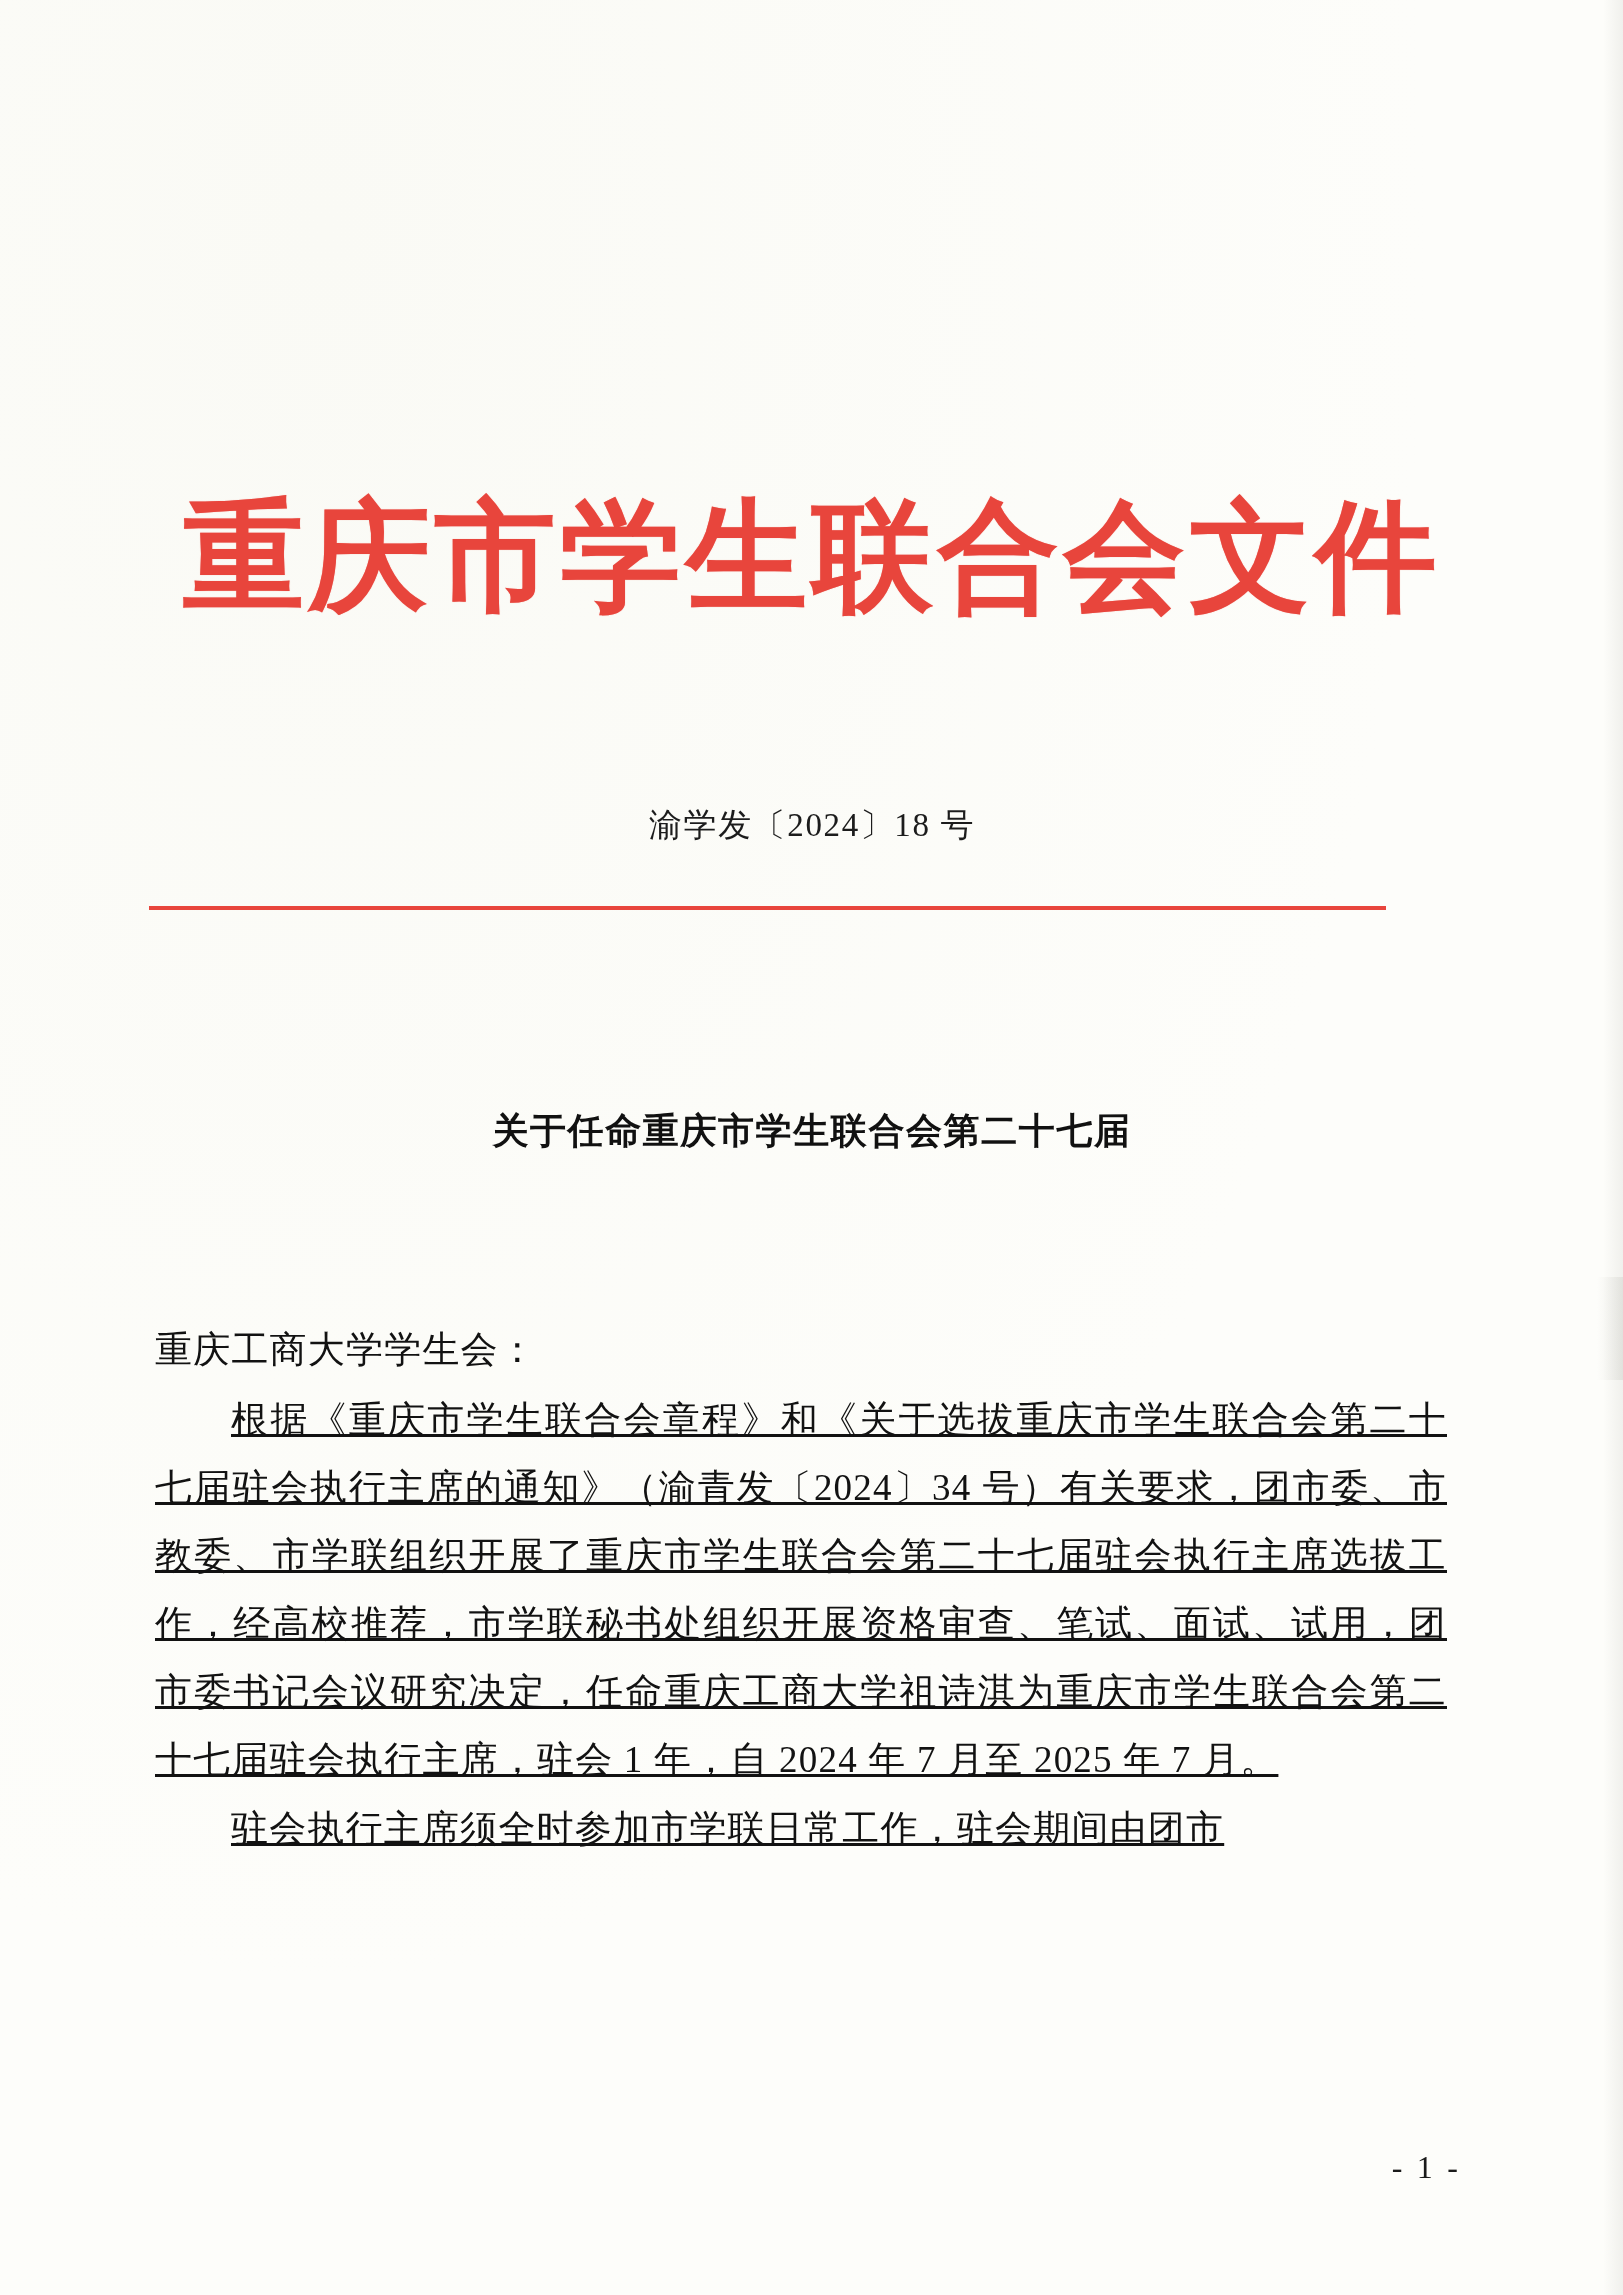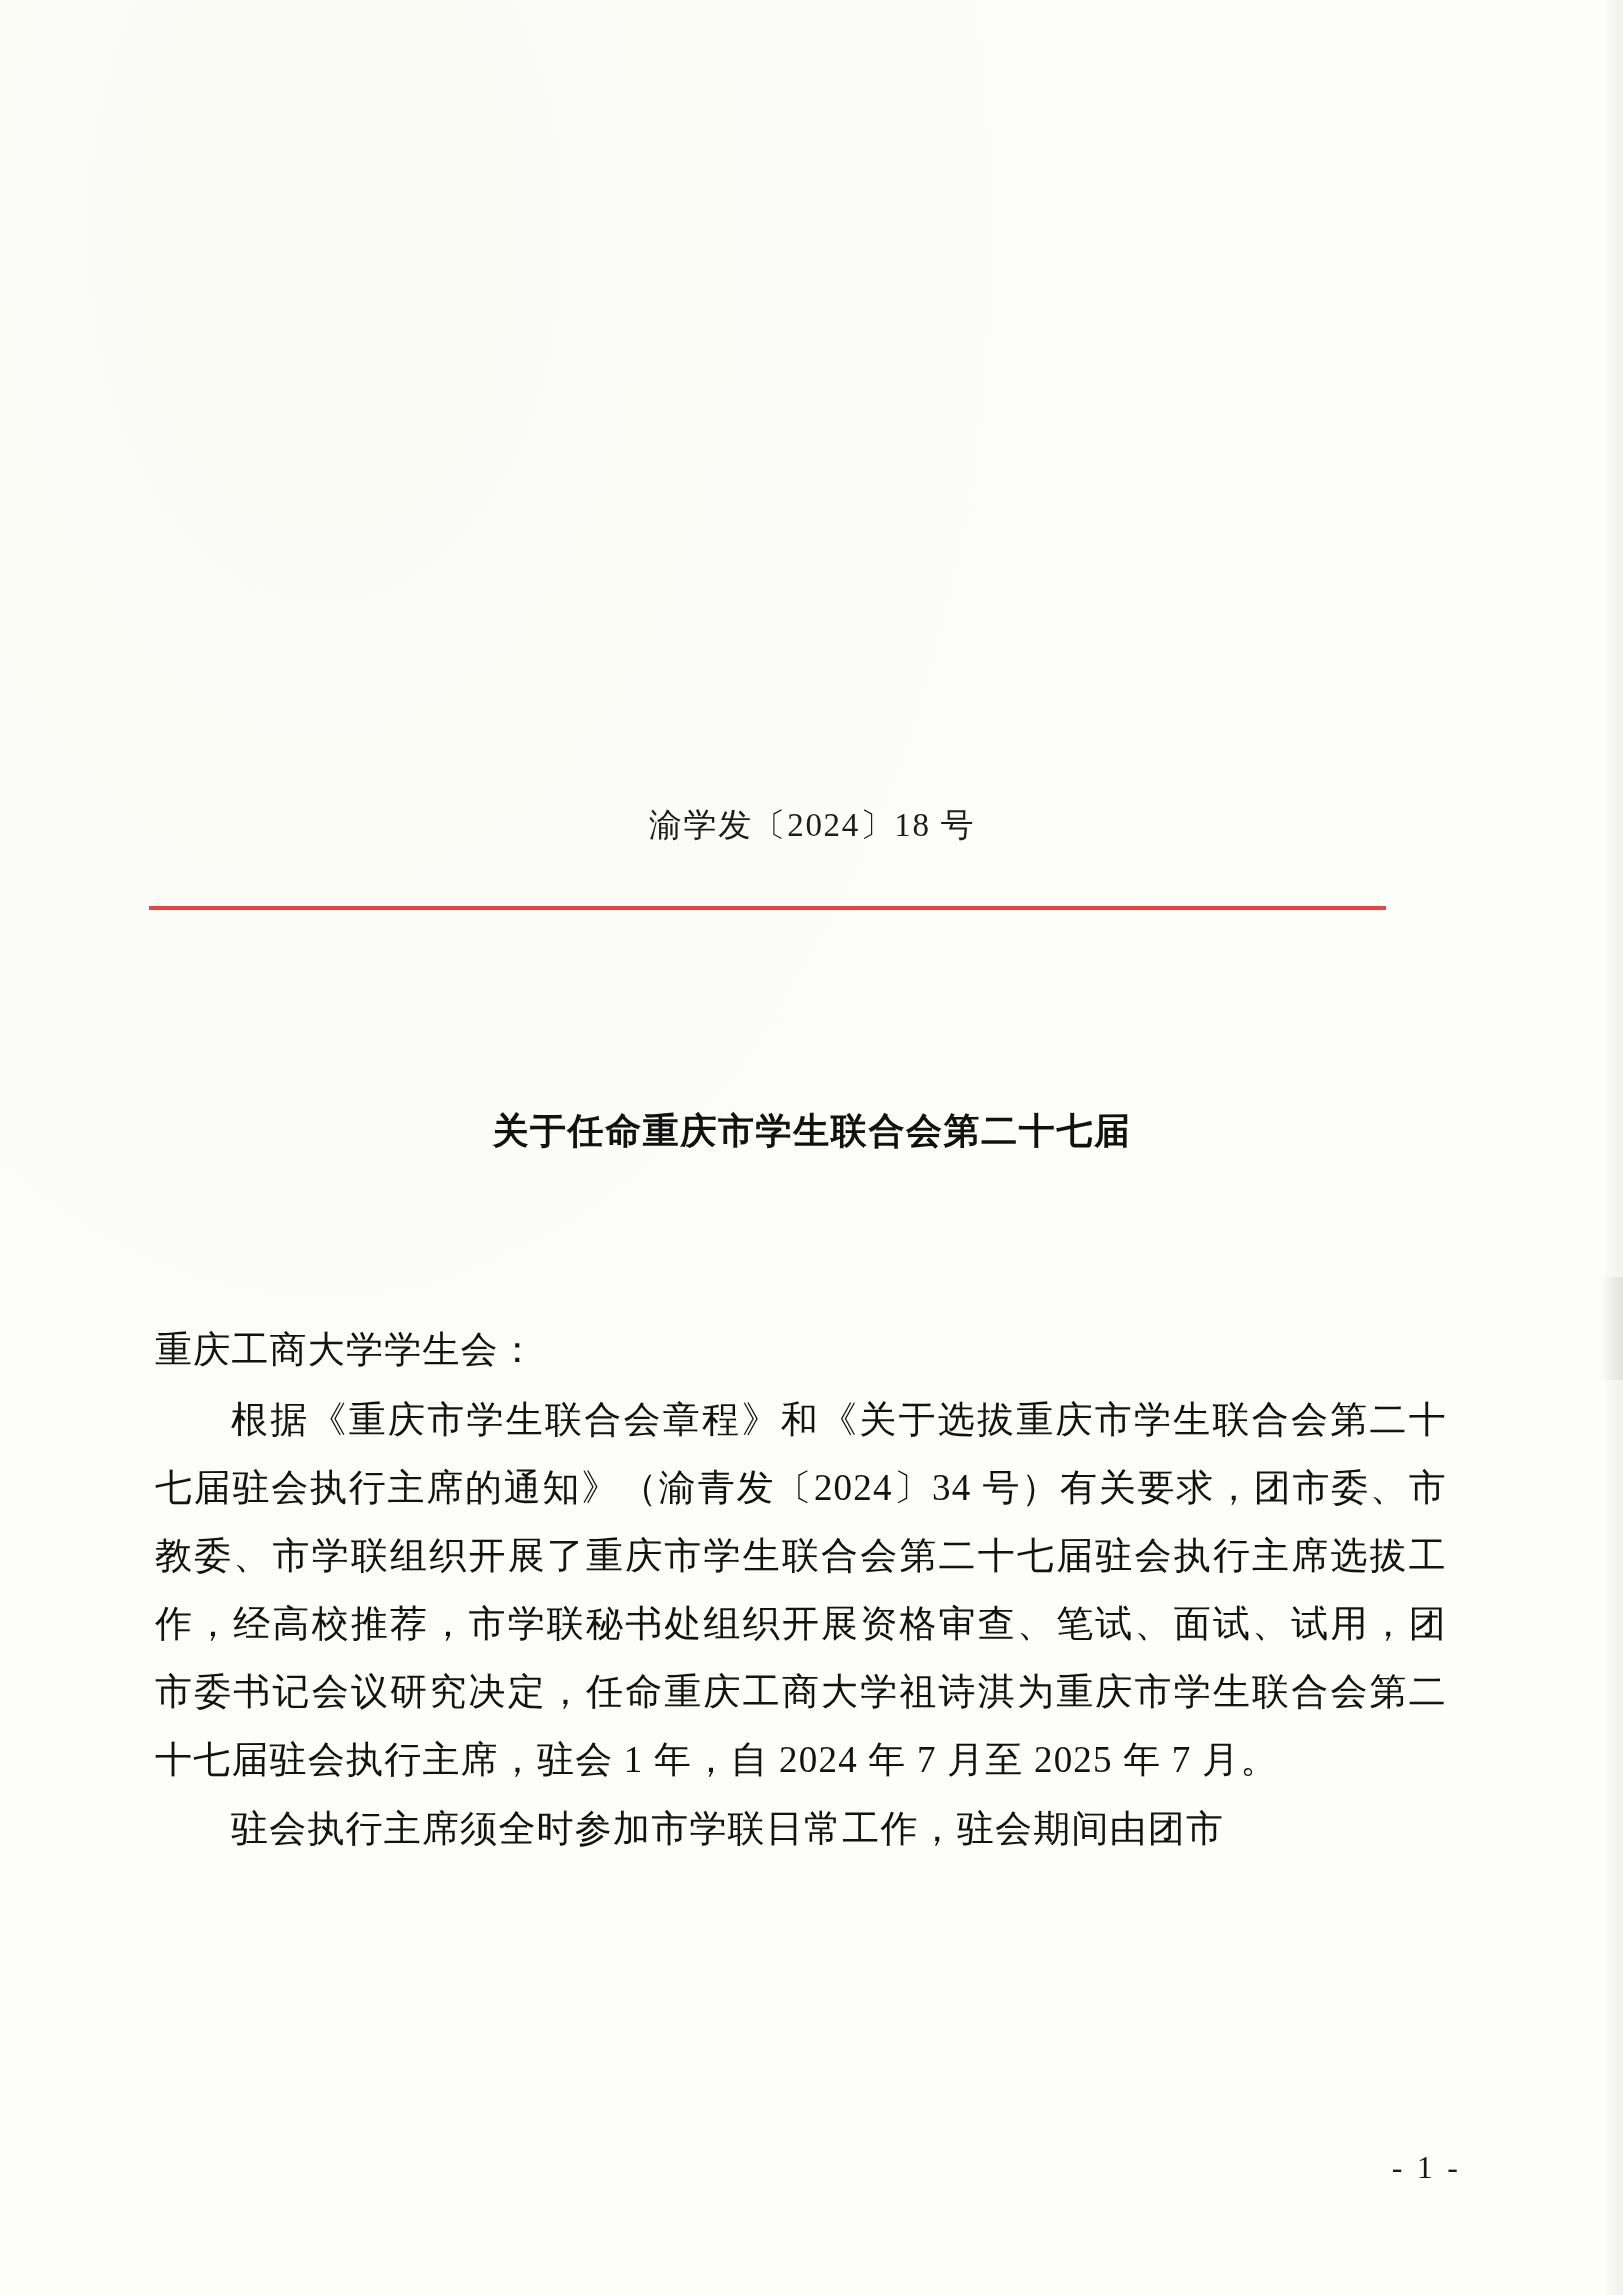--- a/index.html
+++ b/index.html
@@ -102,21 +102,21 @@
     font-size: 37px;
     line-height: 68px;
     color: #121212;
     letter-spacing: 1.2px;
     text-align: justify;
     text-justify: inter-ideograph;
   }
   .body-block p {
     margin: 0 0 1.6px 0;
   }
-  .indent { text-indent: 76px; }
+  .indent { text-indent: 76px; text-decoration: underline; }
 
   .page-number {
     position: absolute;
     bottom: 109px;
     right: 163px;
     font-size: 32px;
     color: #1a1a1a;
     font-family: "Liberation Serif", serif;
     letter-spacing: 3.2px;
   }
@@ -131,20 +131,21 @@
     pointer-events: none;
   }
 </style>
 </head>
 <body>
 
 <div class="page">
 
   <div class="paper-tint"></div>
 
+  <div class="masthead">重庆市学生联合会文件</div>
 
   <div class="doc-number">渝学发〔2024〕18 号</div>
 
   <div class="red-rule"></div>
 
   <div class="title">
     <span class="line1">关于任命重庆市学生联合会第二十七届</span>
   </div>
 
   <div class="body-block">

